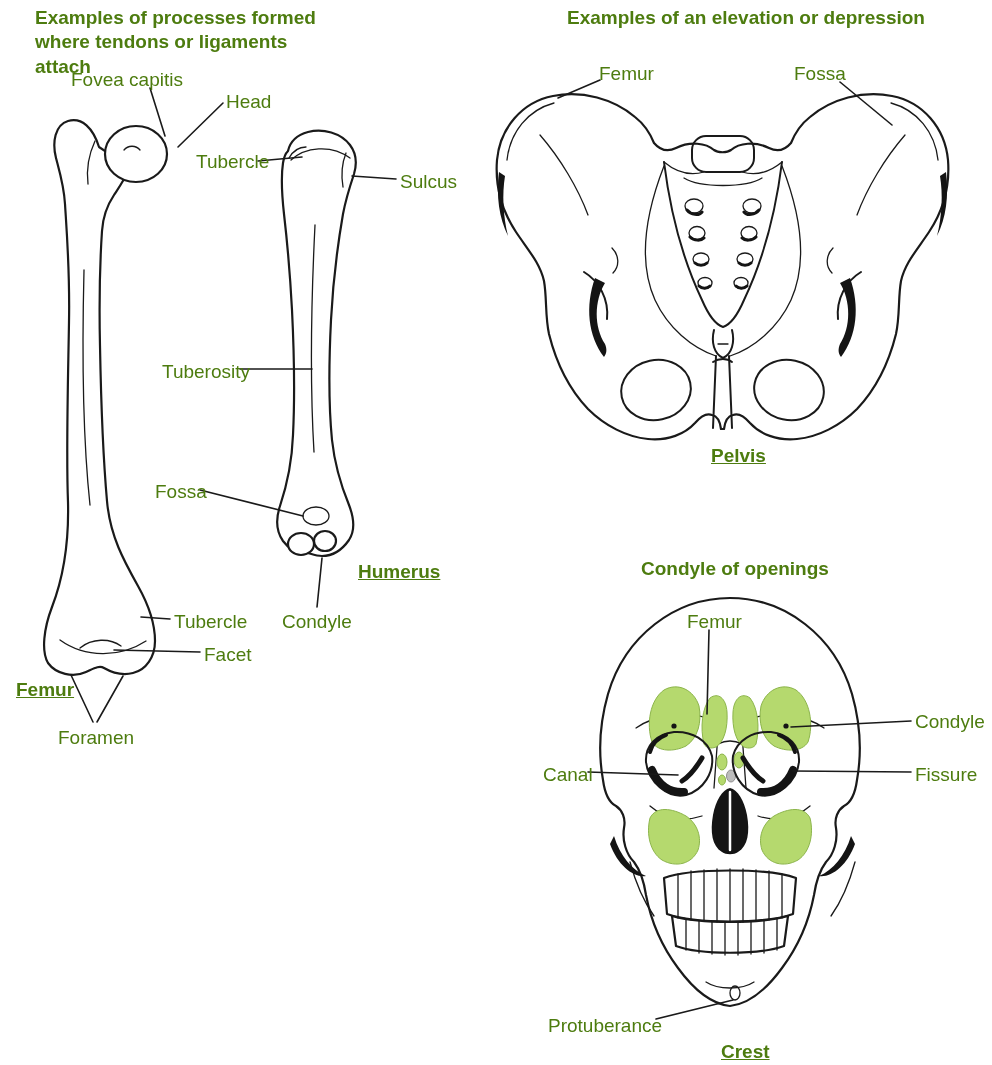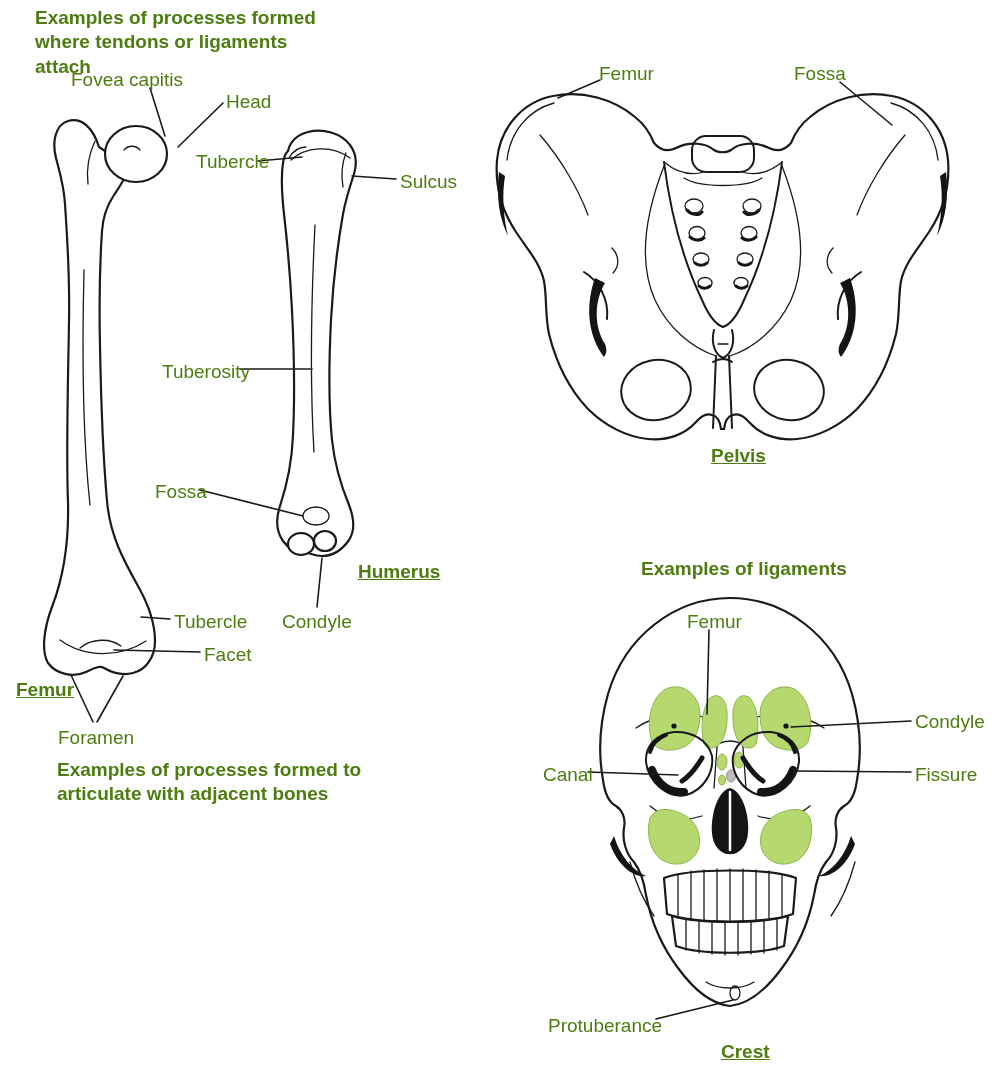--- a/index.html
+++ b/index.html
@@ -187,22 +187,22 @@
       <path class="leader" d="M 840,82 L 892,125"></path>
       <path class="leader" d="M 709,630 L 707,714"></path>
       <path class="leader" d="M 911,721 L 791,727"></path>
       <path class="leader" d="M 588,772 L 678,775"></path>
       <path class="leader" d="M 911,772 L 793,771"></path>
       <path class="leader" d="M 656,1019 L 733,1000"></path>
     </g>
   </svg>
 
   <div class="lbl heading" style="left:35px;top:6px;width:300px">Examples of processes formed where tendons or ligaments attach</div>
-  <div class="lbl heading" style="left:57px;top:758px;width:310px">Examples of processes formed to articulate with adjacent bones</div>
-  <div class="lbl heading" style="left:641px;top:557px">Examples of ligaments</div>
+  <div class="lbl heading" style="left:567px;top:6px;width:400px">Examples of an elevation or depression</div>
+  <div class="lbl heading" style="left:641px;top:557px">Condyle of openings</div>
 
   <div class="lbl" style="left:71px;top:69px">Fovea capitis</div>
   <div class="lbl" style="left:226px;top:91px">Head</div>
   <div class="lbl" style="left:196px;top:151px">Tubercle</div>
   <div class="lbl" style="left:400px;top:171px">Sulcus</div>
   <div class="lbl" style="left:162px;top:361px">Tuberosity</div>
   <div class="lbl" style="left:155px;top:481px">Fossa</div>
   <div class="lbl bold" style="left:358px;top:561px">Humerus</div>
   <div class="lbl" style="left:282px;top:611px">Condyle</div>
   <div class="lbl" style="left:174px;top:611px">Tubercle</div>

